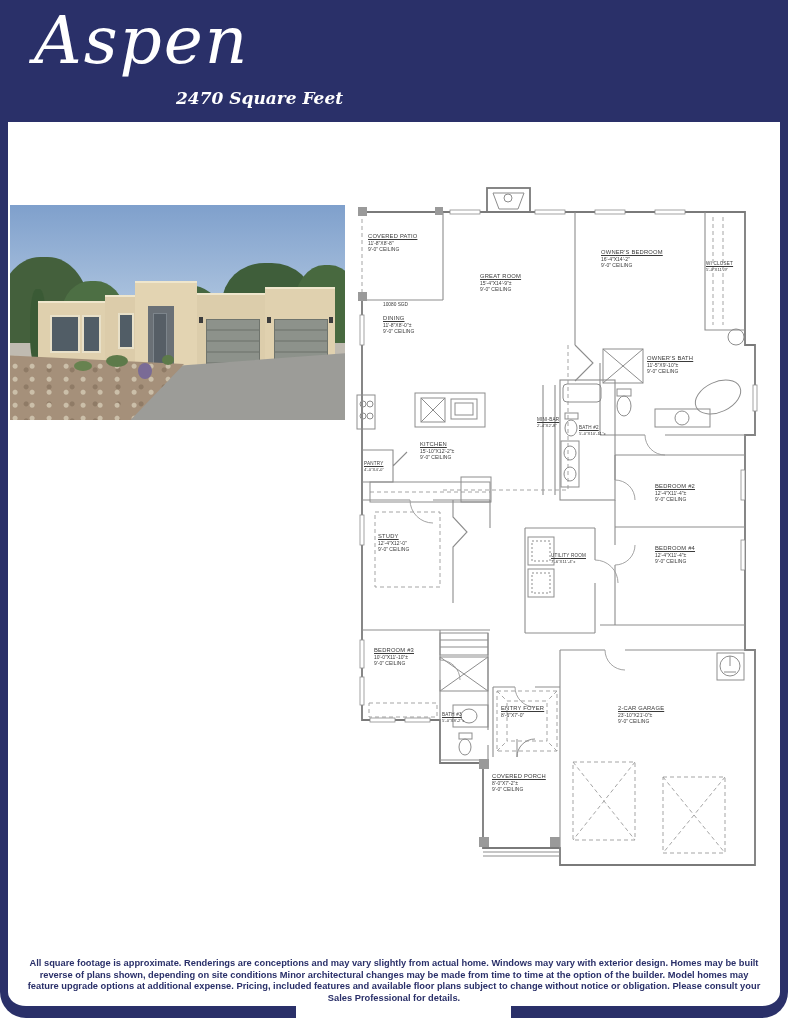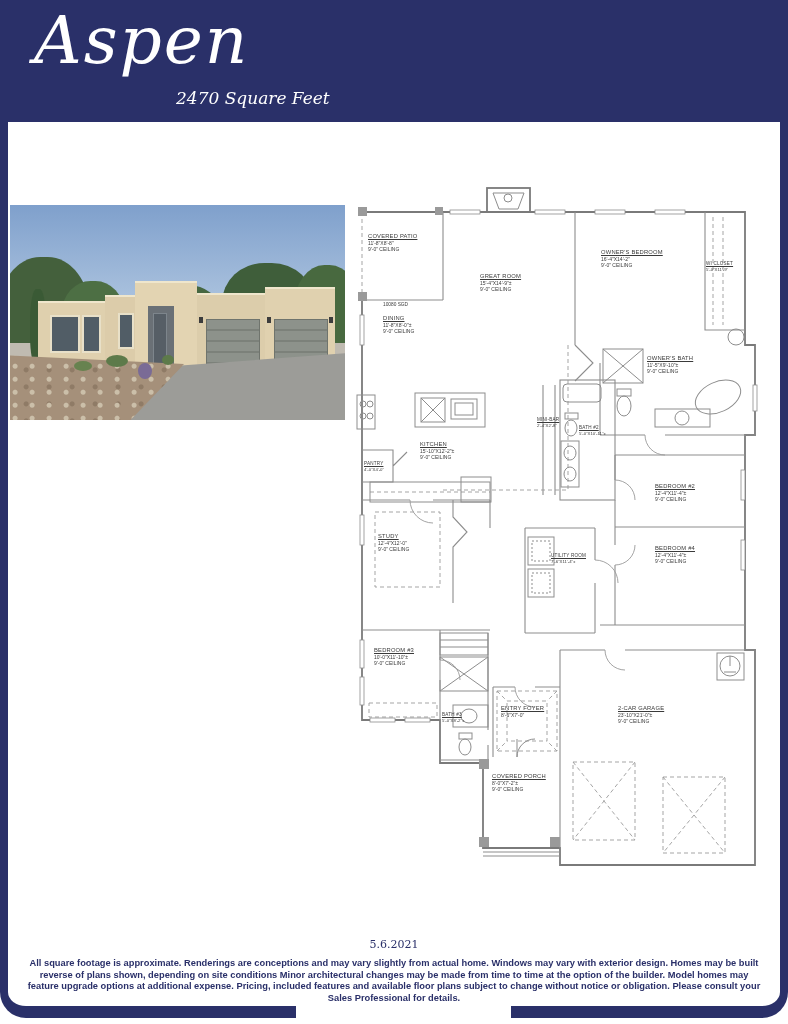--- a/index.html
+++ b/index.html
@@ -8,21 +8,21 @@
   
   .band{position:absolute;left:0;top:0;width:788px;height:122px;background:#2a3069;}
   .frame{position:absolute;left:0;top:0;width:772px;height:1006px;
          border-left:8px solid #2a3069;border-right:8px solid #2a3069;border-bottom:12px solid #2a3069;
          border-radius:0 0 26px 26px;pointer-events:none;}
   .frame-gap{position:absolute;left:296px;top:1004px;width:215px;height:16px;background:#fff;}
   
   .title{position:absolute;left:34px;top:2px;color:#fff;font-family:"DejaVu Serif",serif;
          font-style:italic;font-size:66px;letter-spacing:2px;}
   .subtitle{position:absolute;left:176px;top:88px;color:#fff;font-family:"DejaVu Serif",serif;
-         font-style:italic;font-size:17px;}
+         font-style:italic;font-size:17px;font-weight:bold;}
   
   .photo{position:absolute;left:10px;top:205px;width:335px;height:215px;overflow:hidden;background:#c8d9ea;}
   .photo *{position:absolute;}
   .sky{left:0;top:0;width:335px;height:215px;background:linear-gradient(#7fa0cc,#c8d9ea 75%);}
   .ground{left:0;top:138px;width:335px;height:40px;background:#c0bbb1;}
   .tree{border-radius:46%;}
   .t1{left:-12px;top:52px;width:92px;height:120px;background:#44603c;}
   .t2{left:52px;top:76px;width:62px;height:68px;background:#4d6f44;}
   .t3{left:140px;top:80px;width:70px;height:58px;background:#466741;}
   .t4{left:212px;top:58px;width:92px;height:86px;background:#3f5e3a;}
@@ -325,16 +325,15 @@
       <span class="rceil">9'-0" CEILING</span>
     </div>
     <div class="rlabel" style="left:263px;top:520px">
       <span class="rname">2-CAR GARAGE</span>
       <span class="rdim">23'-10"X21'-0"±</span>
       <span class="rceil">9'-0" CEILING</span>
     </div>
     <div class="annot" style="left:28px;top:117px">10080 SGD</div>
   </div>
 
-  <div class="fdate">5.6.2021</div>
   <div class="disclaimer">All square footage is approximate. Renderings are conceptions and may vary slightly from actual home. Windows may vary with exterior design. Homes may be built reverse of plans shown, depending on site conditions Minor architectural changes may be made from time to time at the option of the builder. Model homes may feature upgrade options at additional expense. Pricing, included features and available floor plans subject to change without notice or obligation. Please consult your Sales Professional for details.</div>
 
 </div>
 
 </body></html>

